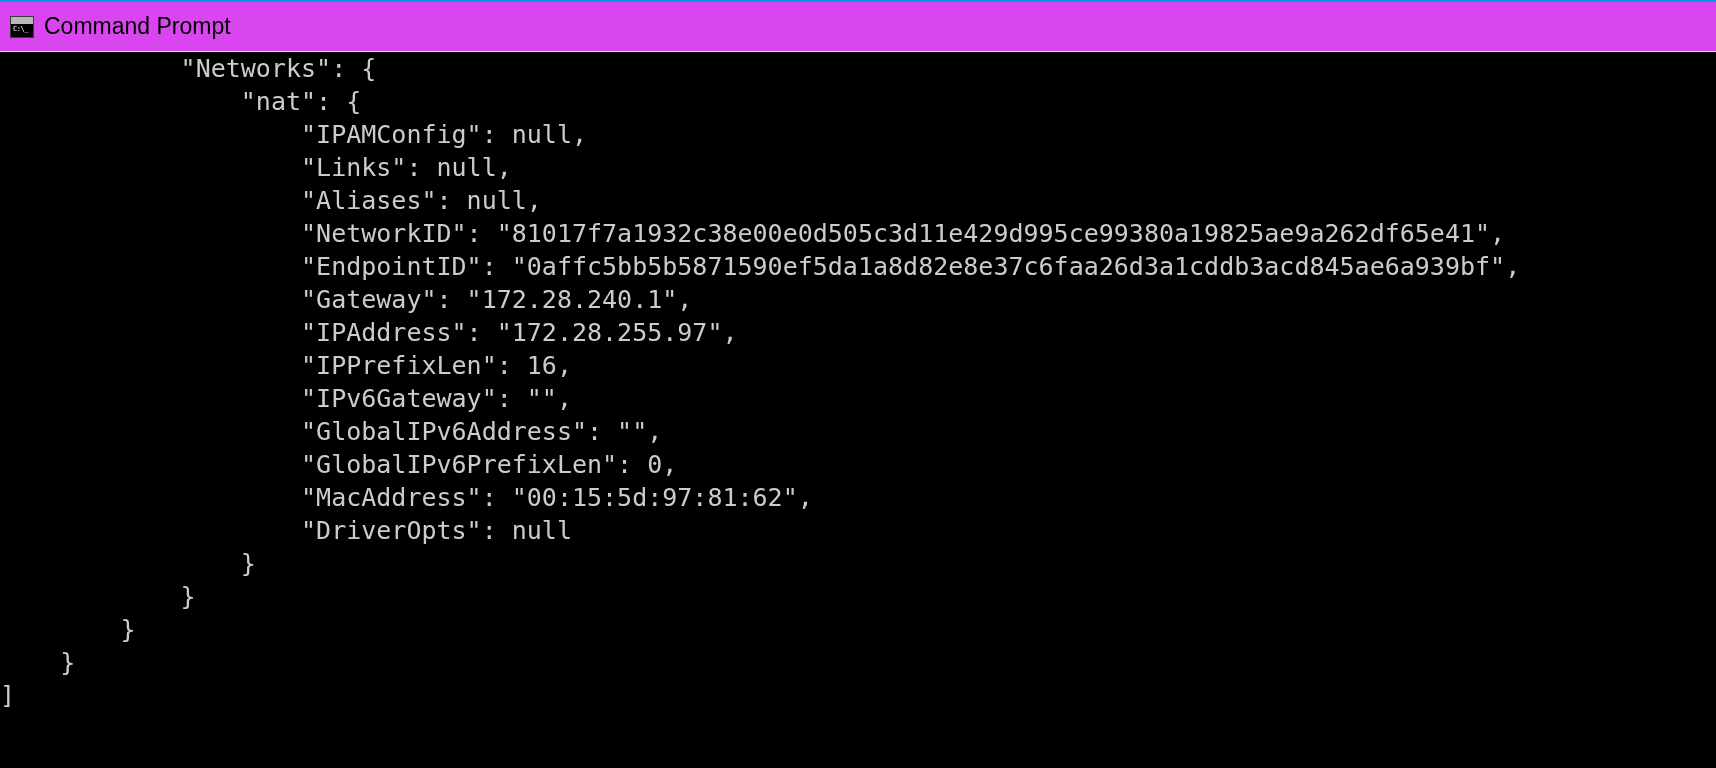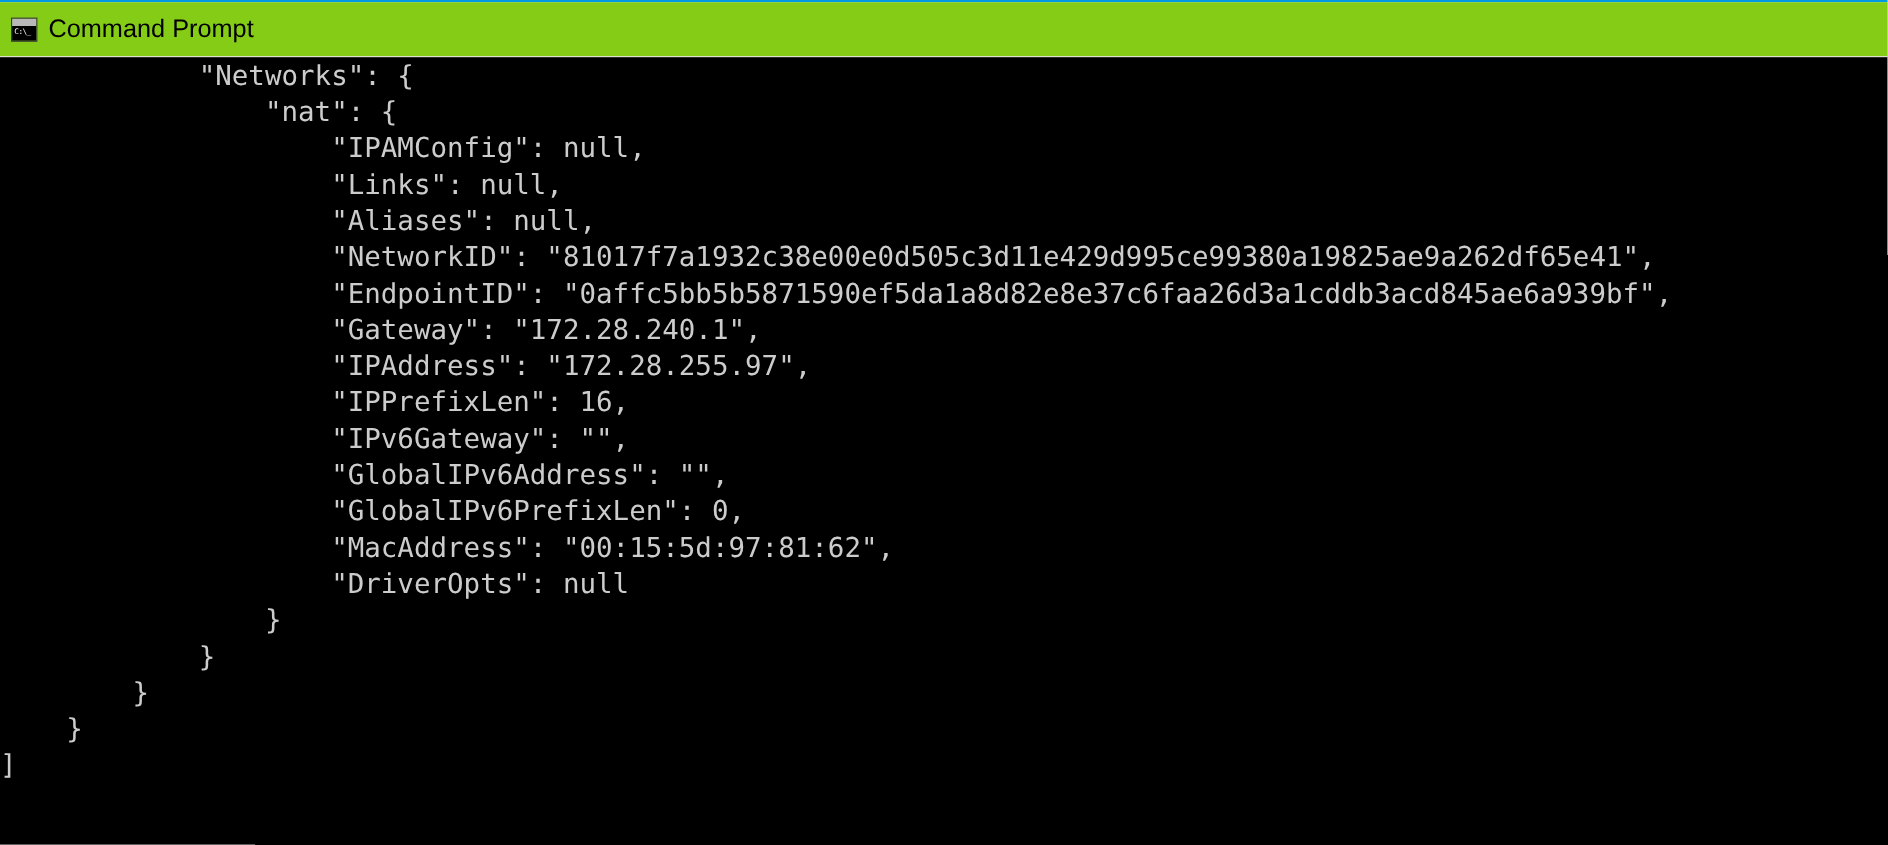--- a/index.html
+++ b/index.html
@@ -10,21 +10,21 @@
     overflow: hidden;
     font-family: "Segoe UI", Tahoma, sans-serif;
     background: #ffffff;
   }
   .top-accent {
     height: 2px;
     background: #0099e5;
   }
   .titlebar {
     height: 50px;
-    background: #84cc16;
+    background: #d946ef;
     display: flex;
     align-items: center;
     padding-left: 10px;
     border-bottom: 1px solid #e5e5e5;
     box-sizing: border-box;
   }
   .titlebar-icon {
     width: 24px;
     height: 22px;
     margin-right: 10px;

